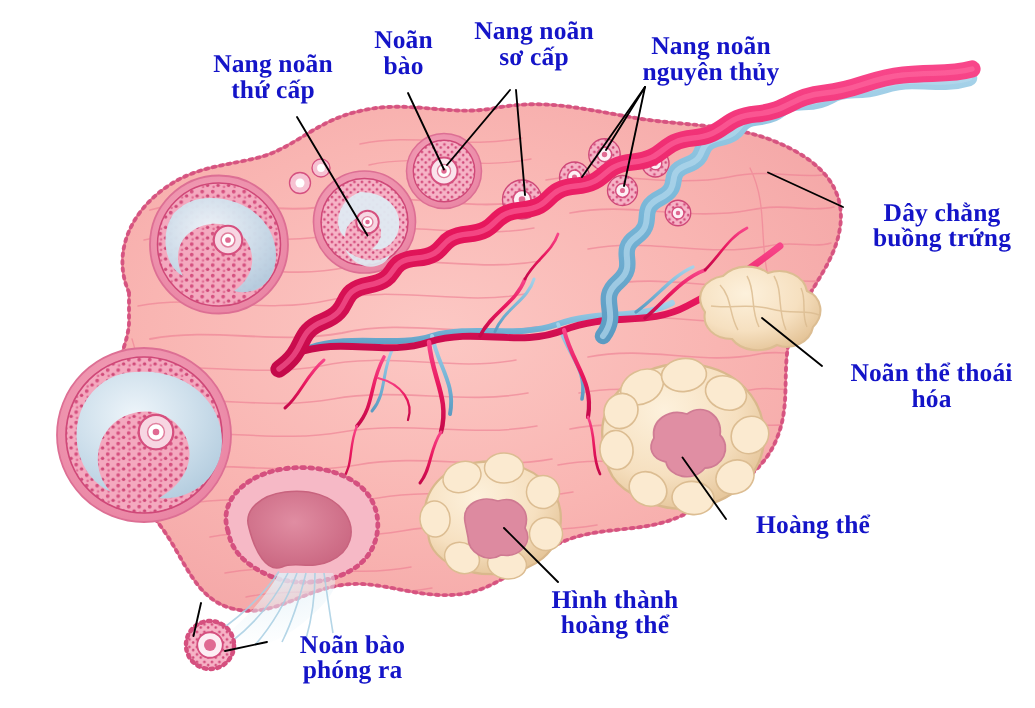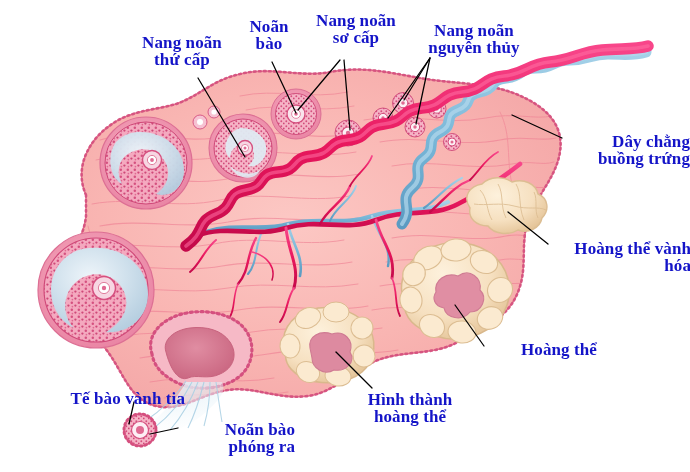--- a/index.html
+++ b/index.html
@@ -4,21 +4,21 @@
 <style>
   html,body{margin:0;padding:0;background:#ffffff;}
   body{width:690px;height:472px;overflow:hidden;
        font-family:"Liberation Serif","DejaVu Serif",serif;}
   #stage{position:relative;width:690px;height:472px;background:#fff;}
   #art{position:absolute;left:0;top:0;width:690px;height:472px;}
   .lbl{position:absolute;color:#1414c8;font-weight:bold;font-size:17px;
        line-height:17px;letter-spacing:.1px;white-space:pre-line;
        font-family:"Liberation Serif","DejaVu Serif",serif;}
   .lbl.c{text-align:center;}
-  .lbl.l{text-align:right;font-family:Liberation Serif, serif;}
+  .lbl.l{text-align:center;font-family:Liberation Serif, serif;}
 </style>
 </head>
 <body>
 
 <div id="stage">
 
 <svg id="art" viewBox="0 0 690 472">
   <defs>
 
     <radialGradient id="gStroma" cx="45%" cy="45%" r="70%">
@@ -385,26 +385,25 @@
 
 <div class="lbl c" style="left:306px;top:12px;width:100px;">Nang noãn
 sơ cấp</div>
 
 <div class="lbl c" style="left:412px;top:22px;width:124px;">Nang noãn
 nguyên thủy</div>
 
 <div class="lbl l" style="left:566px;top:133px;width:124px;">Dây chằng
 buồng trứng</div>
 
-<div class="lbl l" style="left:551px;top:240px;width:140px;">Hoàng thể vành
+<div class="lbl l" style="left:551px;top:240px;width:140px;">Noãn thể thoái
 hóa</div>
 
 <div class="lbl l" style="left:487px;top:341px;width:110px;">Hoàng thể</div>
 
 <div class="lbl c" style="left:355px;top:391px;width:110px;">Hình thành
 hoàng thể</div>
 
-<div class="lbl l" style="left:25px;top:390px;width:160px;">Tế bào vành tia</div>
 
 <div class="lbl l" style="left:175px;top:421px;width:120px;">Noãn bào
 phóng ra</div>
 
 </div>
 
 </body></html>

